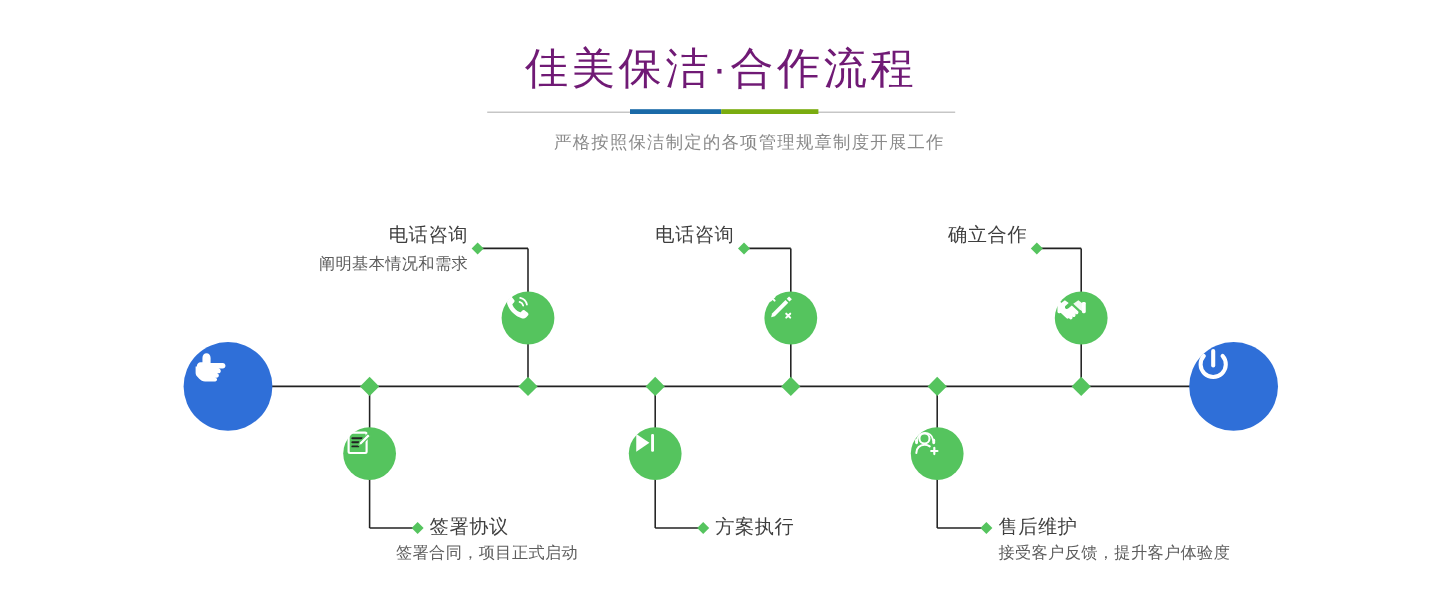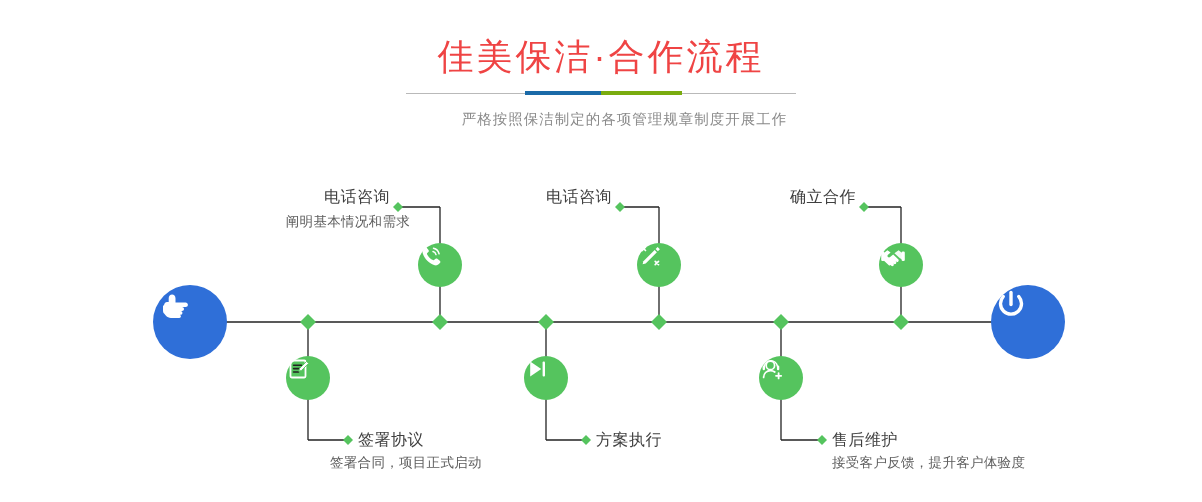--- a/index.html
+++ b/index.html
@@ -70,20 +70,21 @@
     padding-left: 47px;
   }
 
   
   .timeline {
     position: absolute;
     left: 0;
     top: 0;
     width: 1202px;
     height: 380px;
+    font-family: Liberation Mono, monospace;
   }
   .timeline svg {
     position: absolute;
     left: 0;
     top: 0;
   }
 
   
   .endpoint {
     position: absolute;
@@ -131,21 +132,21 @@
     transform: translateX(-100%);
   }
   .align-left {
     text-align: center;
   }
 </style>
 </head>
 <body>
 
 <div class="header">
-  <h1 class="page-title" style="color: #ef4444;">佳美保洁·合作流程</h1>
+  <h1 class="page-title" style="color: #701a75;">佳美保洁·合作流程</h1>
 
   <div class="divider-wrap">
     <div class="divider-base" style="background: rgb(185, 185, 185);"></div>
     <div class="divider-blue" style="background: rgb(26, 106, 168);"></div>
     <div class="divider-green" style="background: rgb(122, 172, 15);"></div>
   </div>
 
   <p class="page-subtitle" style="color: rgb(138, 138, 138);">严格按照保洁制定的各项管理规章制度开展工作</p>
 </div>
 
@@ -214,21 +215,21 @@
   <div class="node-circle" style="left:418px; top:243px; background:#55c45e;">
     <span>
       <svg width="26" height="26" viewBox="0 0 26 26">
         <path d="M6.2 4.3c.7-.7 1.7-.6 2.3.1l2 2.5c.5.7.4 1.6-.2 2.2l-1 1c-.3.3-.4.7-.2 1.1.5 1.2 1.3 2.4 2.4 3.5 1.1 1.1 2.3 1.9 3.5 2.4.4.2.8.1 1.1-.2l1-1c.6-.6 1.5-.7 2.2-.2l2.5 2c.7.6.8 1.6.1 2.3l-1.3 1.3c-1 1-2.5 1.4-3.9 1-2.6-.8-5.2-2.4-7.4-4.6-2.2-2.2-3.8-4.8-4.6-7.4-.4-1.4 0-2.9 1-3.9l1.5-1.1z" fill="#ffffff"></path>
         <path d="M15.5 5.2a7.4 7.4 0 0 1 5.6 5.6" stroke="#ffffff" stroke-width="1.5" fill="none" stroke-linecap="round"></path>
         <path d="M15 8.6a4.2 4.2 0 0 1 3 3" stroke="#ffffff" stroke-width="1.5" fill="none" stroke-linecap="round"></path>
       </svg>
     </span>
   </div>
   <div class="step-label align-right" style="left:390px; top:186px;">电话咨询</div>
-  <div class="step-desc align-right" style="left:410px; top:212px;">阐明基本情况和需求</div>
+  <div class="step-desc align-right" style="left:390px; top:212px;">阐明基本情况和需求</div>
 
   <div class="node-circle" style="left:286px; top:356px; background:#55c45e;">
     <span>
       <svg width="26" height="26" viewBox="0 0 26 26">
         <rect x="4.5" y="4.5" width="15" height="17" rx="1.2" fill="none" stroke="#ffffff" stroke-width="1.8"></rect>
         <line x1="7.6" y1="9.2" x2="15.5" y2="9.2" stroke="#222222" stroke-width="1.6" stroke-linecap="round"></line>
         <line x1="7.6" y1="12.6" x2="15.5" y2="12.6" stroke="#222222" stroke-width="1.6" stroke-linecap="round"></line>
         <line x1="7.6" y1="16" x2="12.5" y2="16" stroke="#222222" stroke-width="1.6" stroke-linecap="round"></line>
         <path d="M20.6 5.4 L22.6 7.4 L15.6 14.4 L12.8 15.2 L13.6 12.4 Z" fill="#ffffff" stroke="#55c45e" stroke-width="0.9"></path>
       </svg>

